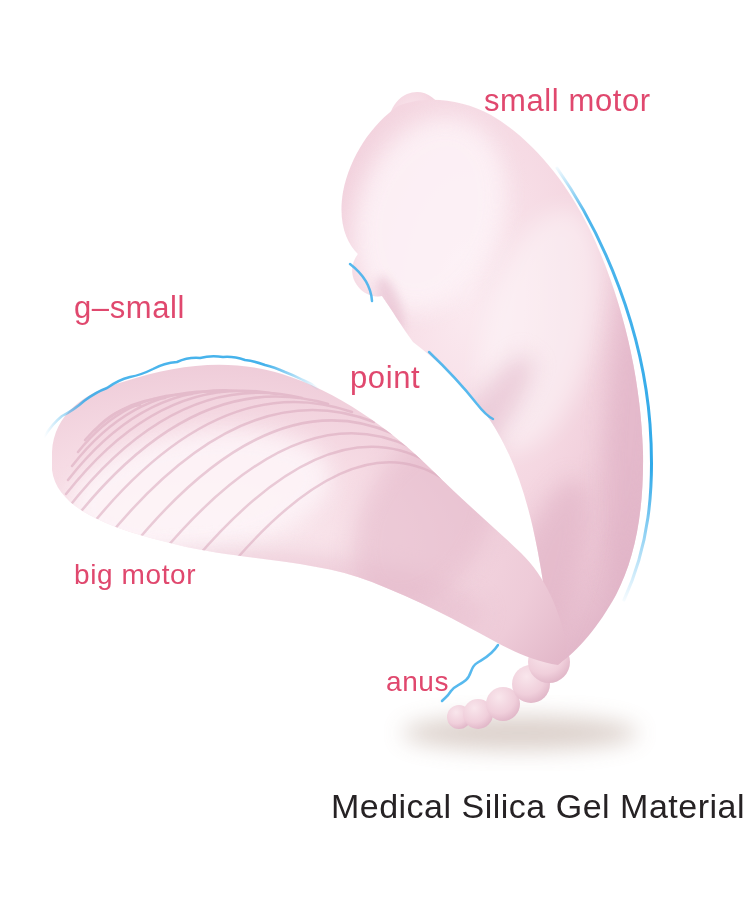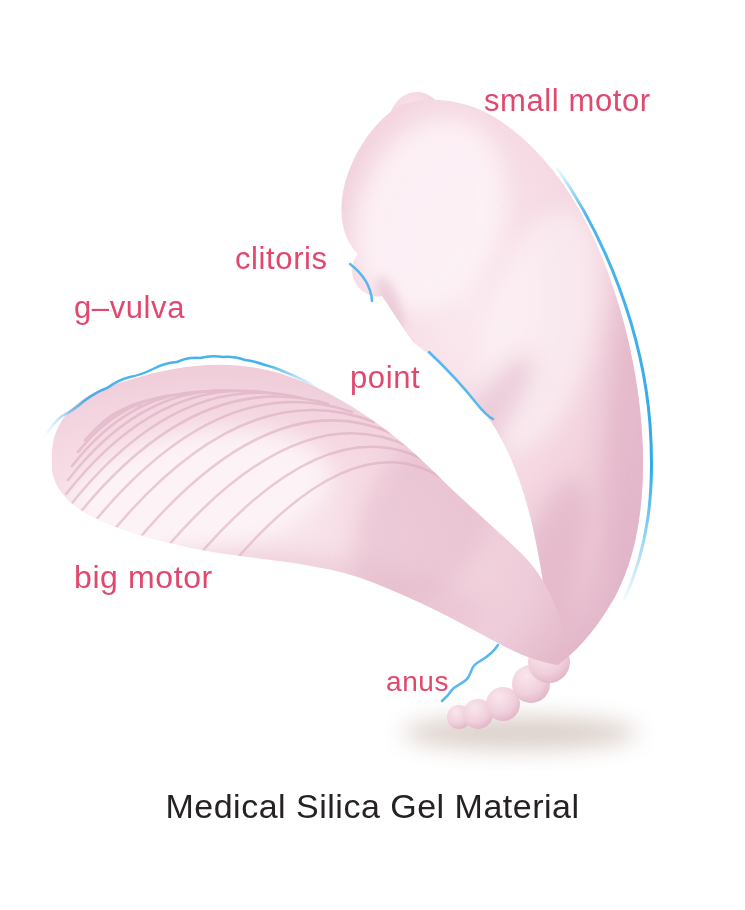--- a/index.html
+++ b/index.html
@@ -15,21 +15,21 @@
     font-size:31px;
     font-weight:400;
     letter-spacing:0.6px;
     color:#e0486e;
     white-space:nowrap;
     line-height:1;
   }
   #caption{
     position:absolute;
     left:0;top:787px;width:745px;
-    text-align:center;
+    text-align:right;
     font-size:34px;
     font-weight:500;
     letter-spacing:0.5px;
     color:#262224;
   }
   svg{position:absolute;left:0;top:0;}
 </style>
 </head>
 <body>
 
@@ -162,25 +162,24 @@
                Q 311 383 318 389" stroke="url(#fadeWaveH)" stroke-width="2.5"></path>
       <path d="M 350 264 C 363 274, 371 286, 372 301" stroke="#45b1ec" stroke-width="2.5" opacity="0.9"></path>
       <path d="M 429 352 C 449 371, 466 390, 477 404 C 484 413, 489 417, 493 419" stroke="#45b1ec" stroke-width="2.5" opacity="0.9"></path>
       <path d="M 498 645 C 491 656, 483 659, 477 663 C 470 667, 472 675, 466 680
                C 459 686, 455 685, 451 691 C 448 696, 446 697, 442 701" stroke="#45b1ec" stroke-width="2.5" opacity="0.9"></path>
     </g>
   </svg>
 
   <div class="part-label" style="left:484px;top:85px">small motor</div>
 
-  <div class="part-label" style="left:235px;top:243px">clitoris</div>
 
-  <div class="part-label" style="left:74px;top:292px">g–vulva</div>
+  <div class="part-label" style="left:74px;top:292px">g–small</div>
 
   <div class="part-label" style="left:350px;top:362px">point</div>
 
-  <div class="part-label" style="left:74px;top:561px;font-size:32px">big motor</div>
+  <div class="part-label" style="left:74px;top:561px;font-size:28px">big motor</div>
 
   <div class="part-label" style="left:386px;top:668px;font-size:28px">anus</div>
 
   <div id="caption">Medical Silica Gel Material</div>
 
 </div>
 
 </body></html>

